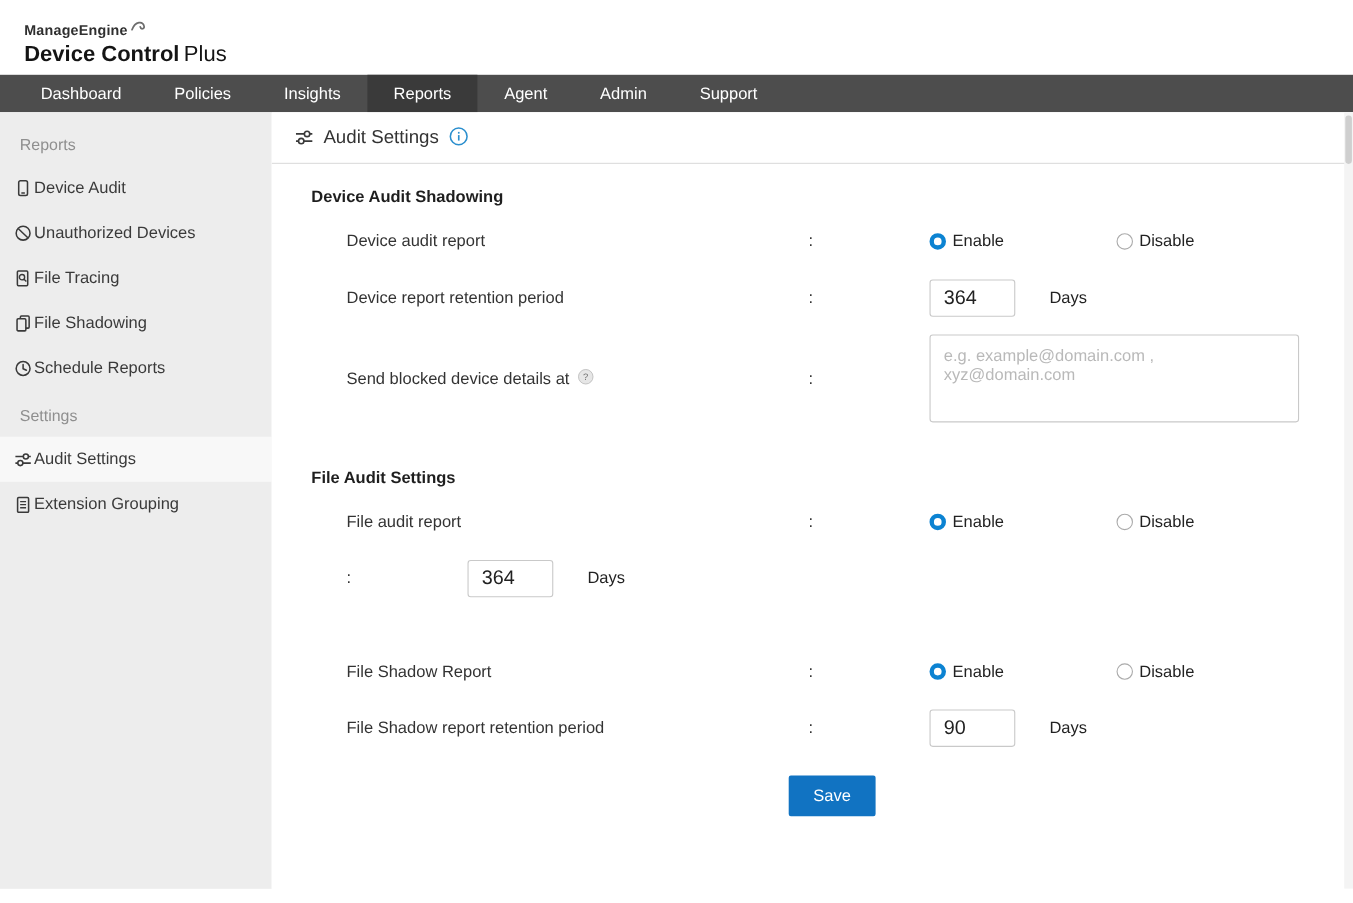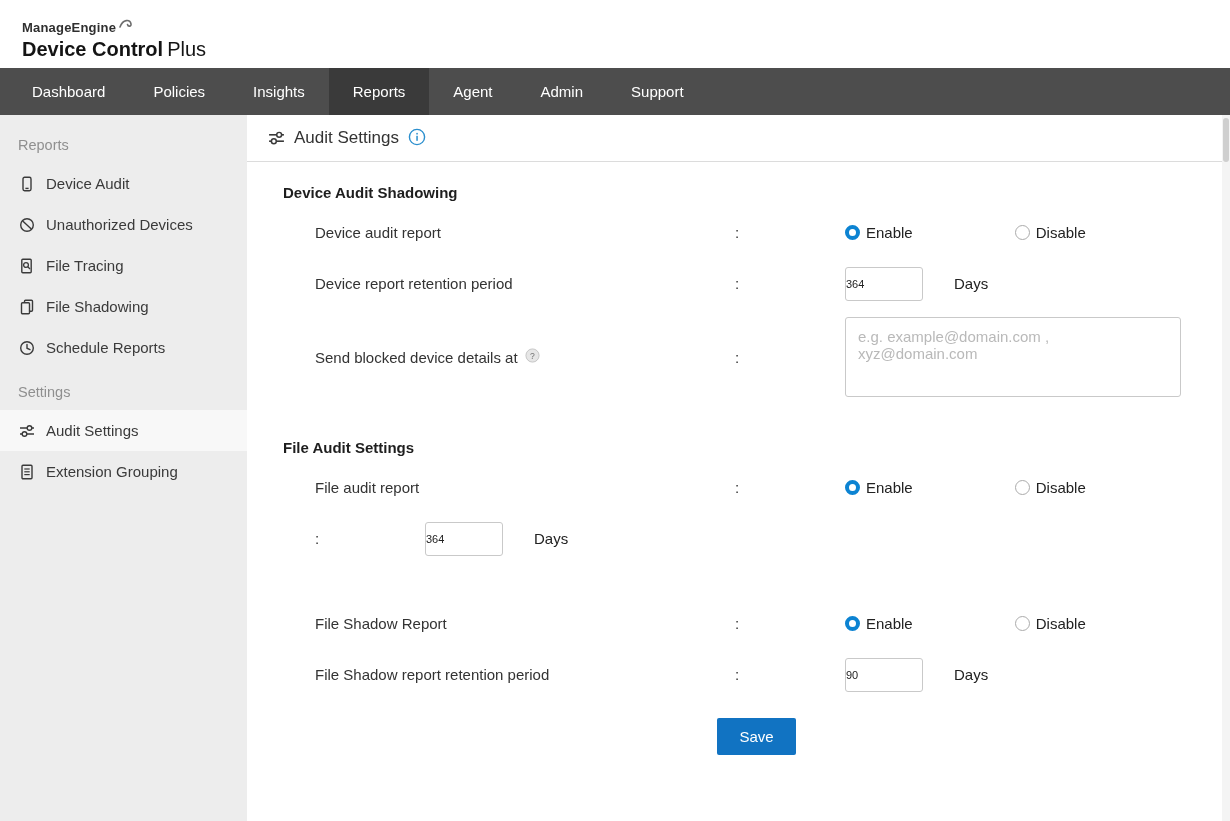--- a/index.html
+++ b/index.html
@@ -9,31 +9,31 @@
   
   .app-header { height: 68px; background: #fff; padding: 20px 0 0 22px; }
   .me-row { display: flex; align-items: flex-start; gap: 2px; height: 16px; }
   .me-text { font-size: 13px; font-weight: bold; color: #2f2f2f; letter-spacing: .2px; }
   .swoosh { margin-top: -2px; }
   .product { font-size: 20px; color: #141414; margin-top: 2px; }
   .product .bold { font-weight: bold; }
   .product .light { font-weight: normal; margin-left: 4px; }
 
   
-  .nav { height: 47px; background: #4d4d4d; display: flex; align-items: stretch; padding-left: 8px; }
+  .nav { height: 34px; background: #4d4d4d; display: flex; align-items: stretch; padding-left: 13px; }
   .nav-item { color: #fff; font-size: 15px; padding: 0 24px; display: flex; align-items: center; cursor: pointer; white-space: nowrap; }
   .nav-item.active { background: #3a3a3a; }
 
   
   .layout { display: flex; height: 706px; }
 
   
   .sidebar { width: 247px; background: #ededed; flex-shrink: 0; padding-top: 6px; }
   .side-section-title { color: #8f8f8f; font-size: 14.5px; padding: 16px 18px 10px 18px; }
-  .side-item { display: flex; align-items: center; gap: 11px; padding: 12px 10px 12px 18px; font-size: 15px; color: #3a3a3a; cursor: pointer; }
+  .side-item { display: flex; align-items: center; gap: 2px; padding: 12px 10px 12px 12px; font-size: 15px; color: #3a3a3a; cursor: pointer; }
   .side-item.active { background: #f8f8f8; }
   .side-icon { width: 17px; height: 17px; display: inline-flex; align-items: center; justify-content: center; flex-shrink: 0; }
 
   
   .main { flex: 1; background: #fff; position: relative; overflow: hidden; }
   .page-header { height: 47px; border-bottom: 1px solid #dcdcdc; display: flex; align-items: center; gap: 9px; padding-left: 21px; }
   .page-title { font-size: 17px; color: #333; }
   .info-icon { cursor: pointer; margin-top: 2px; }
 
   .content { padding: 22px 0 0 36px; }
@@ -47,21 +47,21 @@
   .control { margin-left: 100px; display: flex; align-items: center; gap: 16px; }
 
   
   .radio-option { display: flex; align-items: center; cursor: pointer; }
   .radio-option.disable { margin-left: 86px; }
   .radio { width: 15px; height: 15px; border-radius: 50%; border: 1px solid #ababab; background: #fff; margin-right: 6px; flex-shrink: 0; }
   .radio.selected { border: 4px solid #0c83d2; }
   .radio-label { font-size: 15px; color: #222; }
 
   
-  .num-input { width: 78px; height: 34px; border: 1px solid #c9c9c9; border-radius: 3px; font-size: 11px; color: #222; padding-left: 0; font-family: "Liberation Sans", sans-serif; outline: none; }
+  .num-input { width: 78px; height: 34px; border: 1px solid #c9c9c9; border-radius: 3px; font-size: 18px; color: #222; padding-left: 12px; font-family: "Liberation Sans", sans-serif; outline: none; }
   .unit { font-size: 15px; color: #222; margin-left: 15px; }
   .email-area { width: 336px; height: 80px; border: 1px solid #c9c9c9; border-radius: 3px; font-size: 15px; padding: 10px 12px; resize: none; font-family: "Liberation Sans", sans-serif; color: #222; outline: none; }
   .email-area::placeholder { color: #b9b9b9; }
 
   
   .save-wrap { display: flex; justify-content: center; margin-top: 4px; }
   .save-btn { background: #1173c2; color: #fff; border: none; border-radius: 2px; font-size: 15px; padding: 10px 22px; cursor: pointer; font-family: "Liberation Sans", sans-serif; }
 
   
   .scrollbar-track { position: absolute; top: 0; right: 0; width: 8px; height: 100%; background: #f4f4f4; }

